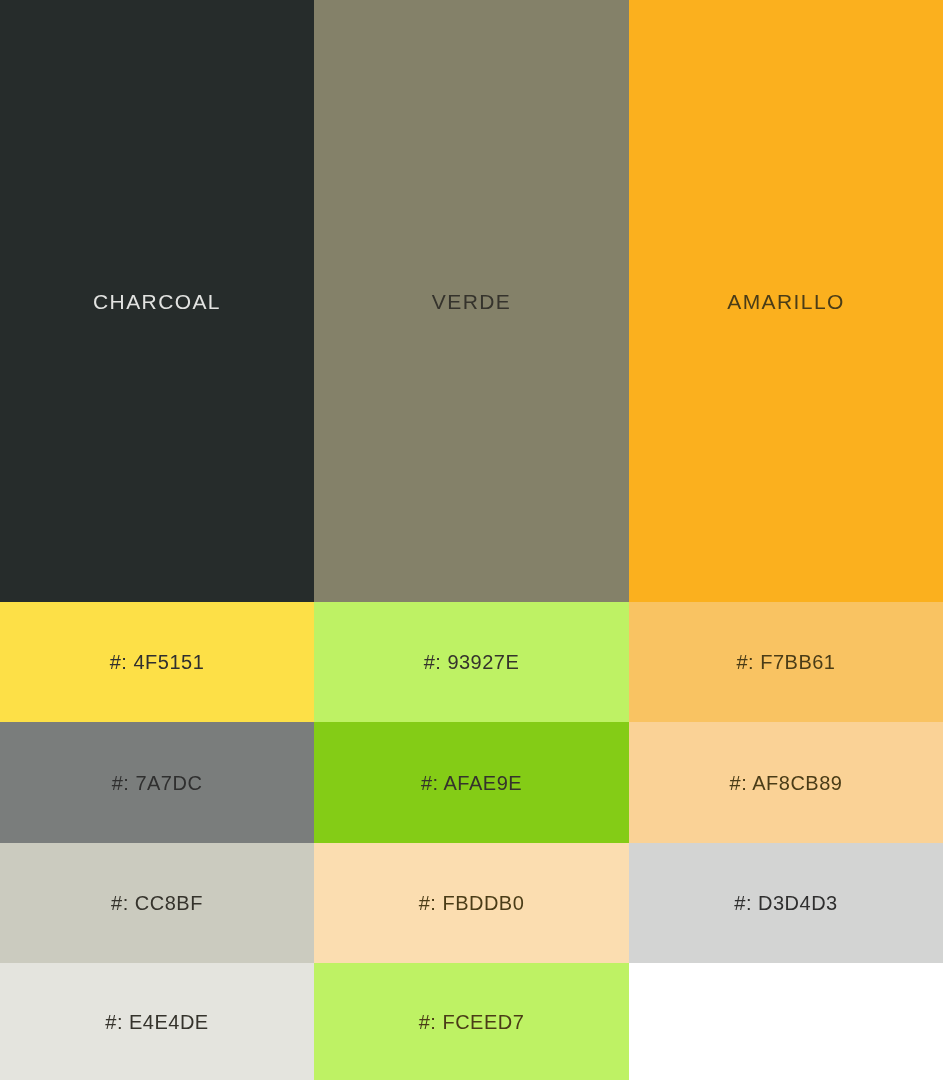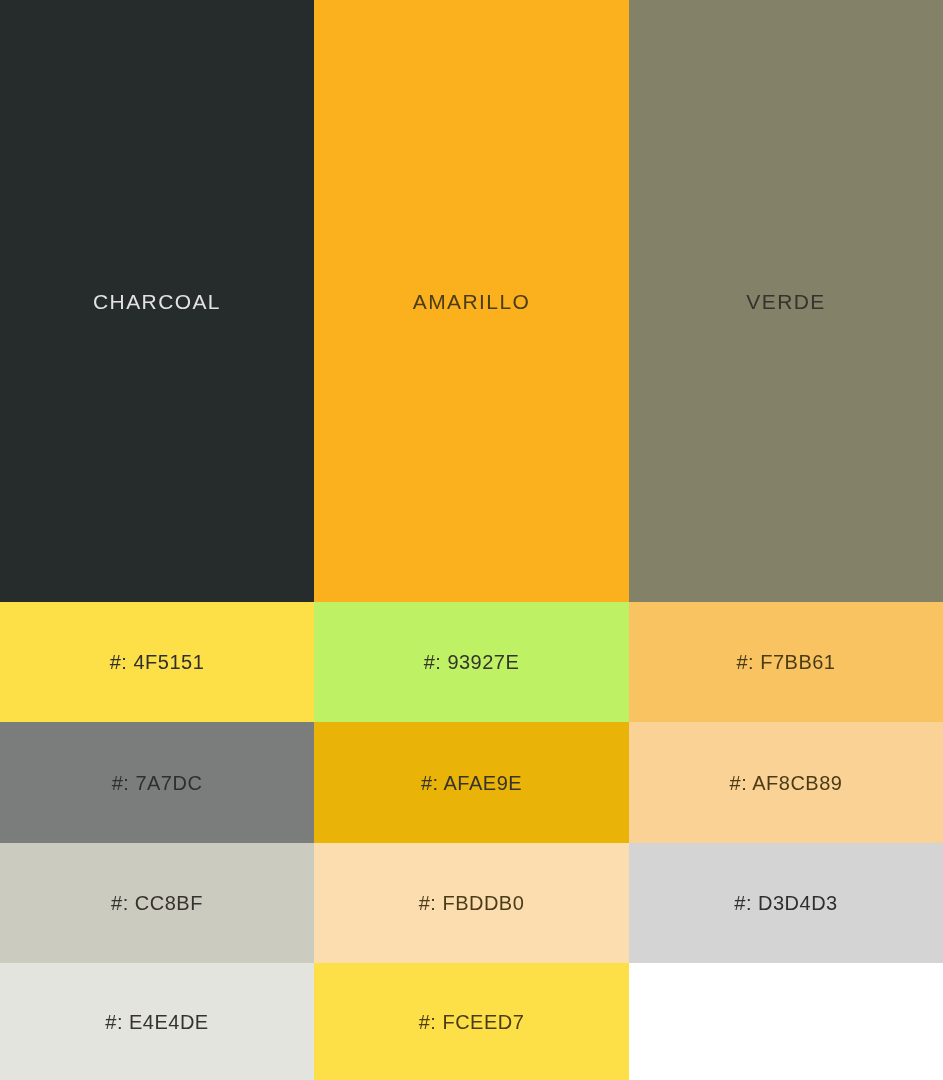--- a/index.html
+++ b/index.html
@@ -59,58 +59,58 @@
 </style>
 </head>
 <body>
 
 <div id="palette">
   <div class="palette-grid">
 
     <div class="swatch swatch-header header-charcoal">
       <span class="name-label txt-light">CHARCOAL</span>
     </div>
+    <div class="swatch swatch-header header-verde">
+      <span class="name-label txt-dark2">VERDE</span>
+    </div>
     <div class="swatch swatch-header header-amarillo">
       <span class="name-label txt-amber">AMARILLO</span>
-    </div>
-    <div class="swatch swatch-header header-verde">
-      <span class="name-label txt-dark2">VERDE</span>
     </div>
 
     <div class="swatch" style="background:#fde047">
       <span class="hex-label txt-neutral">#: 4F5151</span>
     </div>
     <div class="swatch" style="background:#bef264">
       <span class="hex-label txt-dark2">#: 93927E</span>
     </div>
     <div class="swatch" style="background:#F9C362">
       <span class="hex-label txt-amber">#: F7BB61</span>
     </div>
 
     <div class="swatch" style="background:#7A7D7C">
       <span class="hex-label txt-neutral">#: 7A7DC</span>
     </div>
-    <div class="swatch" style="background:#eab308">
+    <div class="swatch" style="background:#84cc16">
       <span class="hex-label txt-dark2">#: AFAE9E</span>
     </div>
     <div class="swatch" style="background:#FAD296">
       <span class="hex-label txt-amber">#: AF8CB89</span>
     </div>
 
     <div class="swatch" style="background:#CBCBBF">
       <span class="hex-label txt-dark2">#: CC8BF</span>
     </div>
     <div class="swatch" style="background:#FBDDB0">
       <span class="hex-label txt-amber">#: FBDDB0</span>
     </div>
 
     <div class="swatch" style="background:#D3D4D3">
       <span class="hex-label txt-neutral">#: D3D4D3</span>
     </div>
     <div class="swatch" style="background:#E4E4DE">
       <span class="hex-label txt-dark2">#: E4E4DE</span>
     </div>
-    <div class="swatch" style="background:#fde047">
+    <div class="swatch" style="background:#bef264">
       <span class="hex-label txt-amber">#: FCEED7</span>
     </div>
 
   </div>
 </div>
 
 </body></html>

